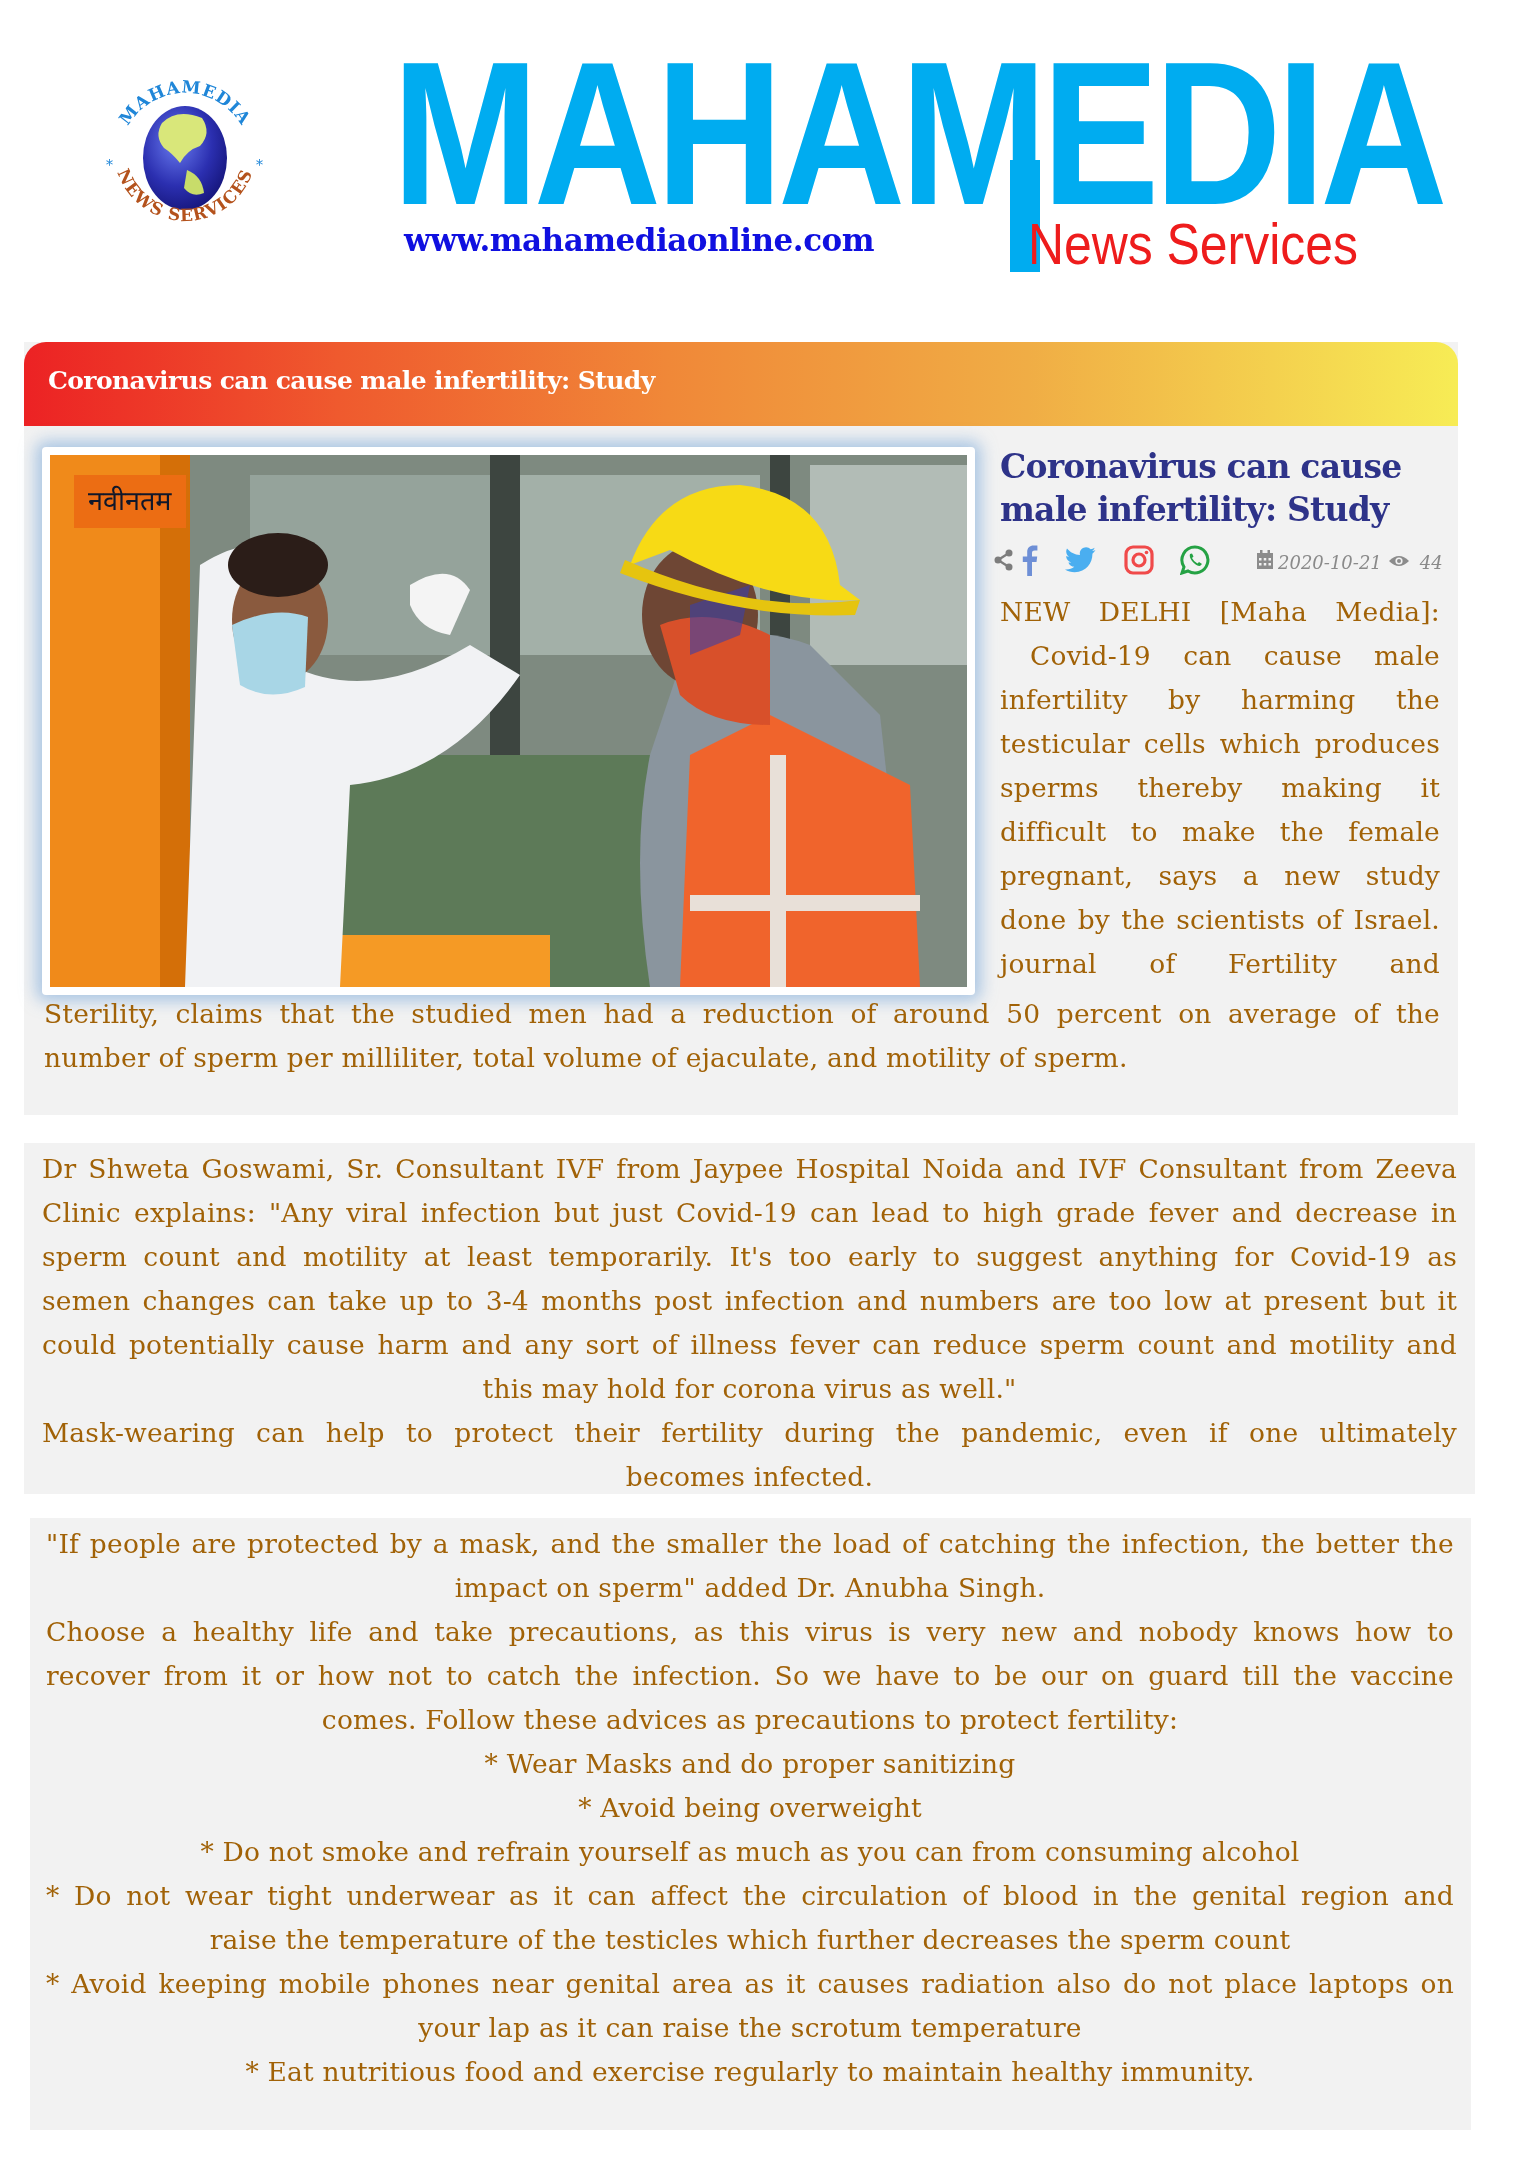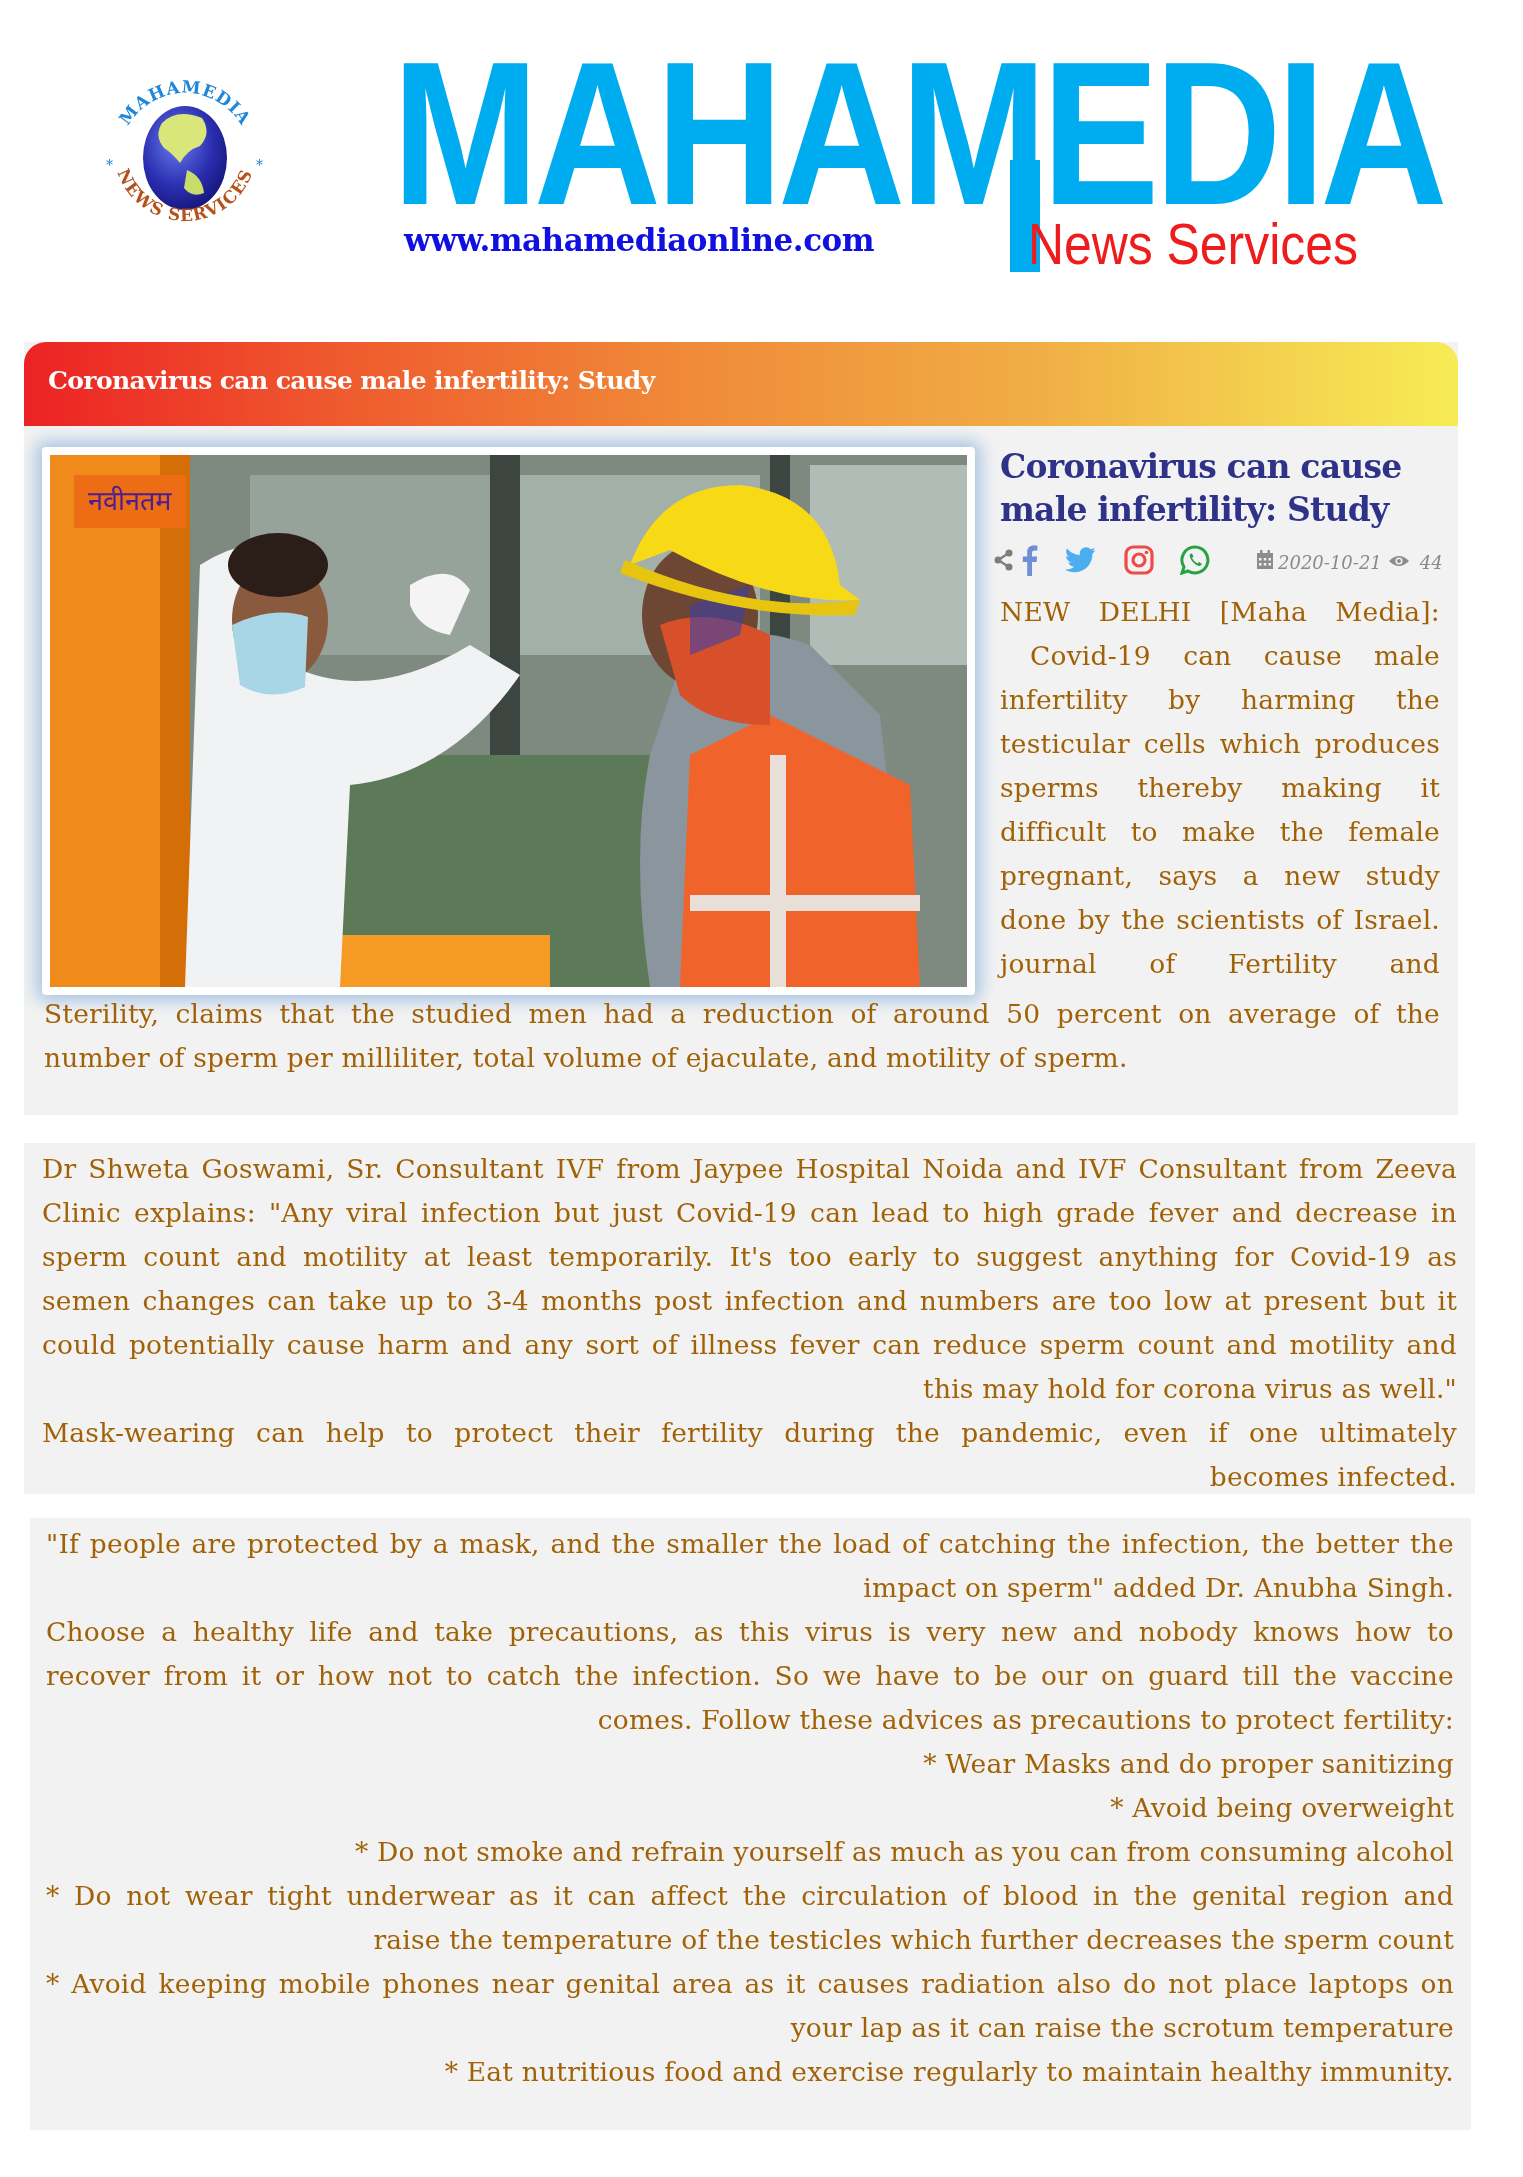--- a/index.html
+++ b/index.html
@@ -27,38 +27,38 @@
   .banner { position: absolute; left: 0; top: 0; width: 100%; height: 84px;
             border-radius: 22px 22px 0 0;
             background: linear-gradient(90deg, #ec2224 0%, #ef5a2e 22%, #f08838 45%, #f0ad45 70%, #f7ec55 100%); }
   .banner-title { position: absolute; left: 24px; top: 24px; color: #ffffff; font-weight: bold;
                   font-size: 25px; letter-spacing: -0.6px; }
 
   .img-frame { position: absolute; left: 18px; top: 105px; width: 933px; height: 548px;
                background: #ffffff; border-radius: 4px;
                box-shadow: 0 0 16px 6px rgba(110,160,215,0.55); }
   .photo { position: absolute; left: 8px; top: 8px; width: 917px; height: 532px; overflow: hidden; }
-  .tag-badge { position: absolute; left: 24px; top: 20px; background: #ec6d13; color: #4c1d95;
+  .tag-badge { position: absolute; left: 24px; top: 20px; background: #ec6d13; color: #0f172a;
                font-family: "DejaVu Sans", sans-serif; font-size: 27px; padding: 6px 14px 10px 14px; }
 
   .art-title { position: absolute; left: 976px; top: 103px; width: 440px; font-weight: bold;
                font-size: 33px; line-height: 43px; color: #2e3389; letter-spacing: -0.8px; }
   .meta { position: absolute; left: 970px; top: 200px; height: 40px; display: flex; align-items: center; }
   .meta .ic { display: inline-block; margin-right: 20px; }
   .meta .date, .meta .views { font-style: italic; color: #8a8a8a; font-size: 18px; }
   .meta .date { margin-left: 4px; margin-right: 6px; }
 
   .text { font-size: 26.5px; line-height: 44px; color: #a16207; letter-spacing: 0.2px; }
   .col-text { position: absolute; left: 976px; top: 248px; width: 440px; text-align: justify; }
   .col-text .indent { padding-left: 30px; }
   .full-text { position: absolute; left: 20px; top: 650px; width: 1396px; text-align: justify; text-align-last: left; }
   #panel2 .text { position: absolute; left: 18px; top: 4px; width: 1415px; text-align: justify; }
   #panel3 .text { position: absolute; left: 16px; top: 4px; width: 1408px; text-align: justify; }
   .jline { display: block; text-align: justify; text-align-last: justify; }
-  .lline { display: block; text-align: right; }
+  .lline { display: block; text-align: center; }
 </style>
 </head>
 <body>
 
 <div class="logo">
   <svg width="186" height="186" viewBox="0 0 186 186">
     <defs>
       <radialGradient id="globeG" cx="0.4" cy="0.35" r="0.7">
         <stop offset="0" stop-color="#6a7cf0"></stop>
         <stop offset="0.6" stop-color="#2b2fb0"></stop>

